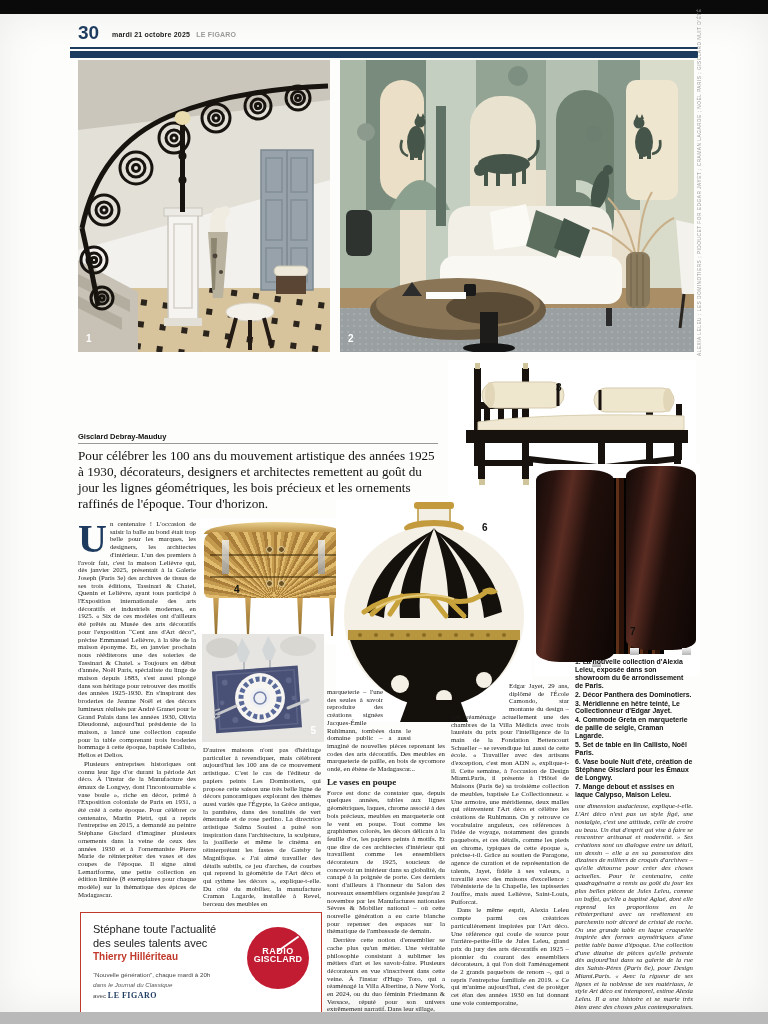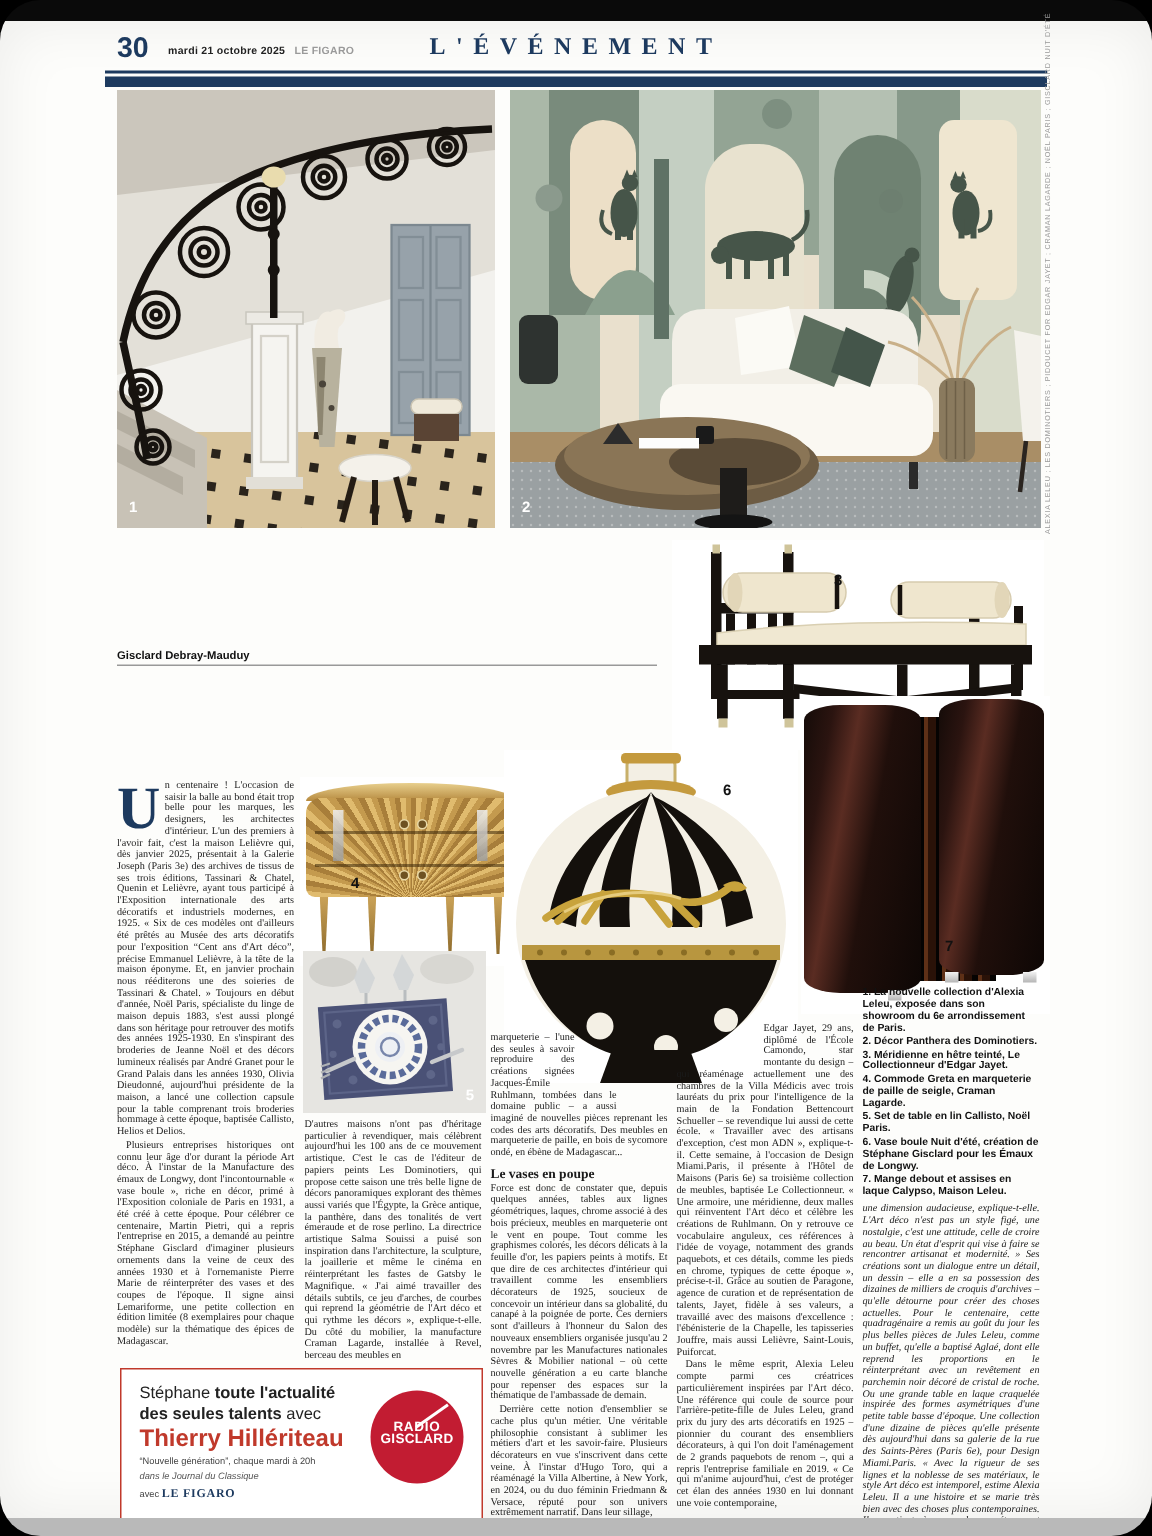--- a/index.html
+++ b/index.html
@@ -1,17 +1,17 @@
 <!DOCTYPE html>
 <html lang="fr"><head>
 <meta charset="utf-8">
 <style>
   html,body{margin:0;padding:0;background:#000;}
   #stage{position:relative;width:768px;height:1024px;background:#0a0a0a;overflow:hidden;
-         font-family:"Liberation Serif", serif;border-radius:27px;}
+         font-family:"Liberation Serif", serif;}
   #page{position:absolute;left:0;top:14px;width:768px;height:998px;background:#fdfdfb;
         box-shadow:inset 0 0 40px rgba(0,0,0,.07);}
   .bottombar{position:absolute;left:0;bottom:0;width:768px;height:12px;background:#b9b9b9;}
   .abs{position:absolute;}
   
   .pagenum{left:78px;top:8px;font:bold 19px "Liberation Sans",sans-serif;color:#1d3a5f;}
   .dateline{left:112px;top:17px;font:bold 7px "Liberation Sans",sans-serif;color:#222;letter-spacing:.2px;}
   .dateline .paper{color:#9a9a9a;margin-left:4px;}
   .section{left:0;right:0;top:9px;text-align:center;font:bold 16px "Liberation Serif",serif;
            color:#1d3a5f;letter-spacing:7px;}
@@ -35,23 +35,23 @@
   .dropcap{float:left;font:bold 40px/34px "Liberation Serif",serif;color:#1d3a5f;margin:2px 3px 0 0;}
   .subhead{font:bold 9px "Liberation Serif",serif;margin:4px 0 2px;text-align:left;}
   .wrapR{float:right;width:62px;height:34px;} .wrapR2{float:right;clear:right;width:34px;height:18px;}
   .wrapL{float:left;width:58px;height:26px;}
   .captions{font:bold 6.9px/7.9px "Liberation Sans",sans-serif;color:#111;text-align:left;}
   .captions div{margin-bottom:1px;}
   
   .ad{left:80px;top:898px;width:240px;height:102px;border:1.5px solid #c0392b;background:#fff;
       font-family:"Liberation Sans",sans-serif;}
   .ad .l1{position:absolute;left:12px;top:10px;font-size:11px;color:#222;}
-  .ad .l1 b,.ad .l2 b{font-weight:bold;}
+  .ad .l1 b,.ad .l2 b{font-weight:normal;}
   .ad .l2{position:absolute;left:12px;top:24px;font-size:11px;color:#222;}
-  .ad .l3{position:absolute;left:12px;top:38px;font-size:16px;font-weight:bold;color:#c0392b;}
+  .ad .l3{position:absolute;left:12px;top:38px;font-size:10px;font-weight:bold;color:#c0392b;}
   .ad .l4{position:absolute;left:12px;top:58px;font-size:6.2px;color:#444;}
   .ad .l5{position:absolute;left:12px;top:68px;font-size:6.2px;font-style:italic;color:#555;}
   .ad .l6{position:absolute;left:12px;top:78px;font-size:6.2px;color:#444;}
   .ad .l6 .fig{font:bold 8px "Liberation Serif",serif;color:#1d3a5f;letter-spacing:.5px;}
   .ad .logo{position:absolute;right:12px;top:14px;width:62px;height:62px;border-radius:50%;background:#c21c32;
             color:#fff;text-align:center;font-weight:bold;}
   .ad .logo .r1{margin-top:20px;font-size:9px;letter-spacing:.5px;line-height:8px;}
   .ad .logo .r2{font-size:9px;letter-spacing:.2px;line-height:9px;}
   .ad .logo:after{content:"";position:absolute;right:8px;top:16px;width:26px;height:2px;background:#fff;transform:rotate(-35deg);}
   
@@ -71,21 +71,20 @@
 <body>
 
 <div id="stage">
  <div id="page">
 
   <div class="abs pagenum">30</div>
   <div class="abs dateline">
     <span>mardi 21 octobre 2025</span>
     <span class="paper">LE FIGARO</span>
   </div>
-  <div class="abs section">L'ÉVÉNEMENT</div>
   <div class="abs rule-thin"></div>
   <div class="abs rule-thick"></div>
 
   <div class="abs photo" style="left:78px;top:46px;width:252px;height:292px;">
     <svg width="252" height="292" viewBox="0 0 252 292">
       <rect width="252" height="292" fill="#cbc6bc"></rect>
       <rect x="0" y="118" width="252" height="120" fill="#f2f1ed"></rect>
       <polygon points="0,70 252,40 252,120 0,190" fill="#e3e0d8"></polygon>
 
       <defs>
@@ -267,20 +266,21 @@
       <path d="M336,160 l18,4 v70 l-12,0 Z" fill="#f4f2ec"></path>
       <line x1="344" y1="234" x2="340" y2="268" stroke="#2b2520" stroke-width="3"></line>
     </svg>
     <div class="num w" style="left:8px;bottom:8px;">2</div>
   </div>
 
   <div class="abs vcredit">ALEXIA LELEU ; LES DOMINOTIERS ; PIDOUCET FOR EDGAR JAYET ; CRAMAN LAGARDE ; NOËL PARIS ; GISCLARD NUIT D'ÉTÉ</div>
 
   <div class="abs byline">Gisclard Debray-Mauduy</div>
   <div class="abs byrule"></div>
+  <div class="abs standfirst">Pour célébrer les 100 ans du mouvement artistique des années 1925 à 1930, décorateurs, designers et architectes remettent au goût du jour les lignes géométriques, les bois précieux et les ornements raffinés de l'époque. Tour d'horizon.</div>
 
   <div class="abs" style="left:448px;top:346px;width:248px;height:140px;background:#fff;">
     <svg width="248" height="140" viewBox="0 0 248 140">
       <rect width="248" height="140" fill="#fff"></rect>
 
       <g fill="#17120e">
         <rect x="26" y="8" width="7" height="92"></rect>
         <rect x="74" y="8" width="7" height="92"></rect>
         <rect x="26" y="42" width="55" height="7"></rect>
         <rect x="36" y="49" width="6" height="34"></rect>

